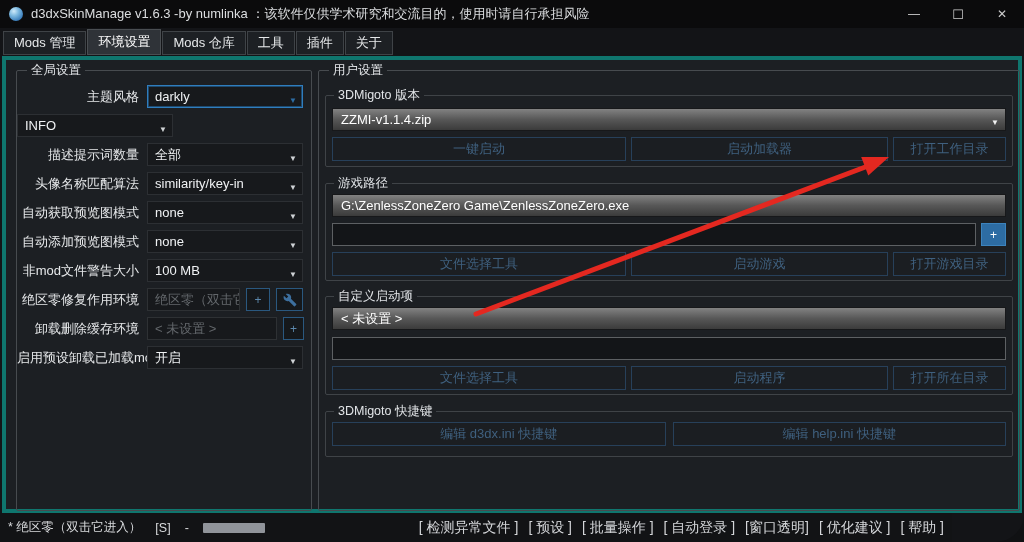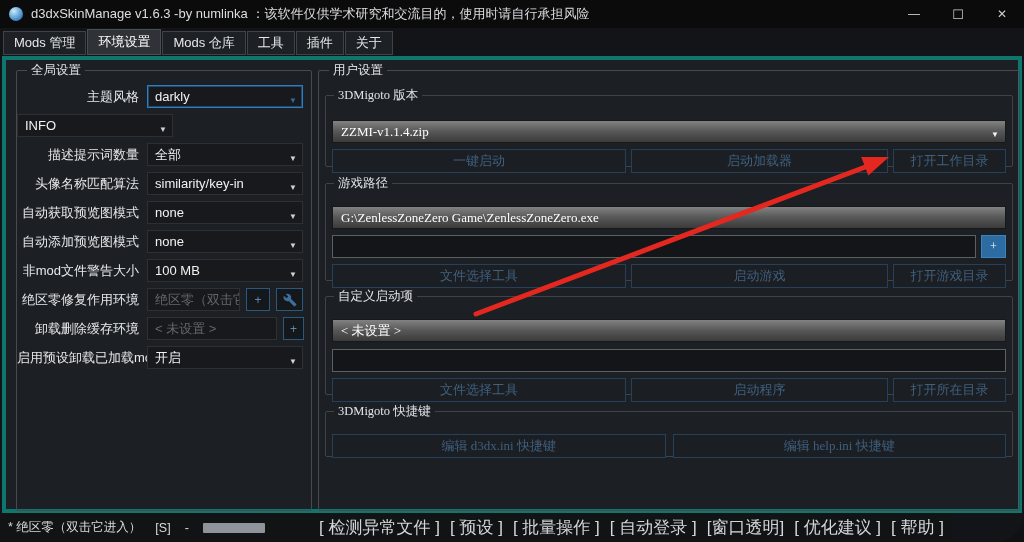--- a/index.html
+++ b/index.html
@@ -51,21 +51,21 @@
   .entry .ph { color:#63676b; font-size:13px; white-space:nowrap; }
   .entry.w8 { width:93px; }
   .entry.w9 { width:130px; }
   .mini-btn { height:23px; background:#15181b; border:1px solid #2a587f; color:#5c88ad;
               display:flex; align-items:center; justify-content:center; font-size:12px; }
   .mini-btn.p8 { width:24px; margin-left:6px; }
   .mini-btn.wr { width:27px; margin-left:6px; }
   .mini-btn.p9 { width:21px; margin-left:6px; }
 
   
-  .subgroup { position:absolute; left:6px; right:6px; border:1px solid #3f4347; border-radius:2px; padding:12px 6px;font-family:Liberation Serif, serif; }
+  .subgroup { position:absolute; left:6px; right:6px; border:1px solid #3f4347; border-radius:2px; padding:0 6px; }
   .subgroup .group-label { left:8px; }
   .sg1 { top:24px;  height:72px; }
   .sg2 { top:112px; height:98px; }
   .sg3 { top:225px; height:99px; }
   .sg4 { top:340px; height:46px; }
 
   .gcombo { position:relative; height:23px; margin-top:12px;
             background:linear-gradient(180deg,#828282 0%,#575757 50%,#3b3b3b 100%);
             border:1px solid #17181a; display:flex; align-items:center; padding:0 20px 0 8px; }
   .gcombo .gval { color:#ffffff; font-size:13px; white-space:nowrap; overflow:hidden; }
@@ -86,21 +86,21 @@
   .btnrow.two { margin-top:10px; }
   .btnrow.two .bh { flex:1; } .btnrow.two .bh + .bh { margin-left:7px; }
 
   
   .statusbar { position:absolute; left:0; top:513px; width:952px; height:29px;
                background:#121315; display:flex; align-items:center; }
   .status-left { display:flex; align-items:center; padding-left:8px; color:#d8dadc; font-size:12.5px; }
   .status-left .seg { margin-right:14px; white-space:nowrap; }
   .progress { width:62px; height:10px; background:#90949a; border-radius:1px; }
   .status-right { position:absolute; right:8px; top:0; height:29px; display:flex; align-items:center; }
-  .status-link { color:#d4d6d9; font-size:17px; margin-left:10px; white-space:nowrap; }
+  .status-link { color:#d4d6d9; font-size:14px; margin-left:10px; white-space:nowrap; }
 
   
   .arrow-overlay { position:absolute; left:0; top:0; width:1024px; height:542px;
                    pointer-events:none; z-index:50; }
   .wrench-svg { width:14px; height:14px; }
 </style>
 </head>
 <body>
 
 <div class="window">

